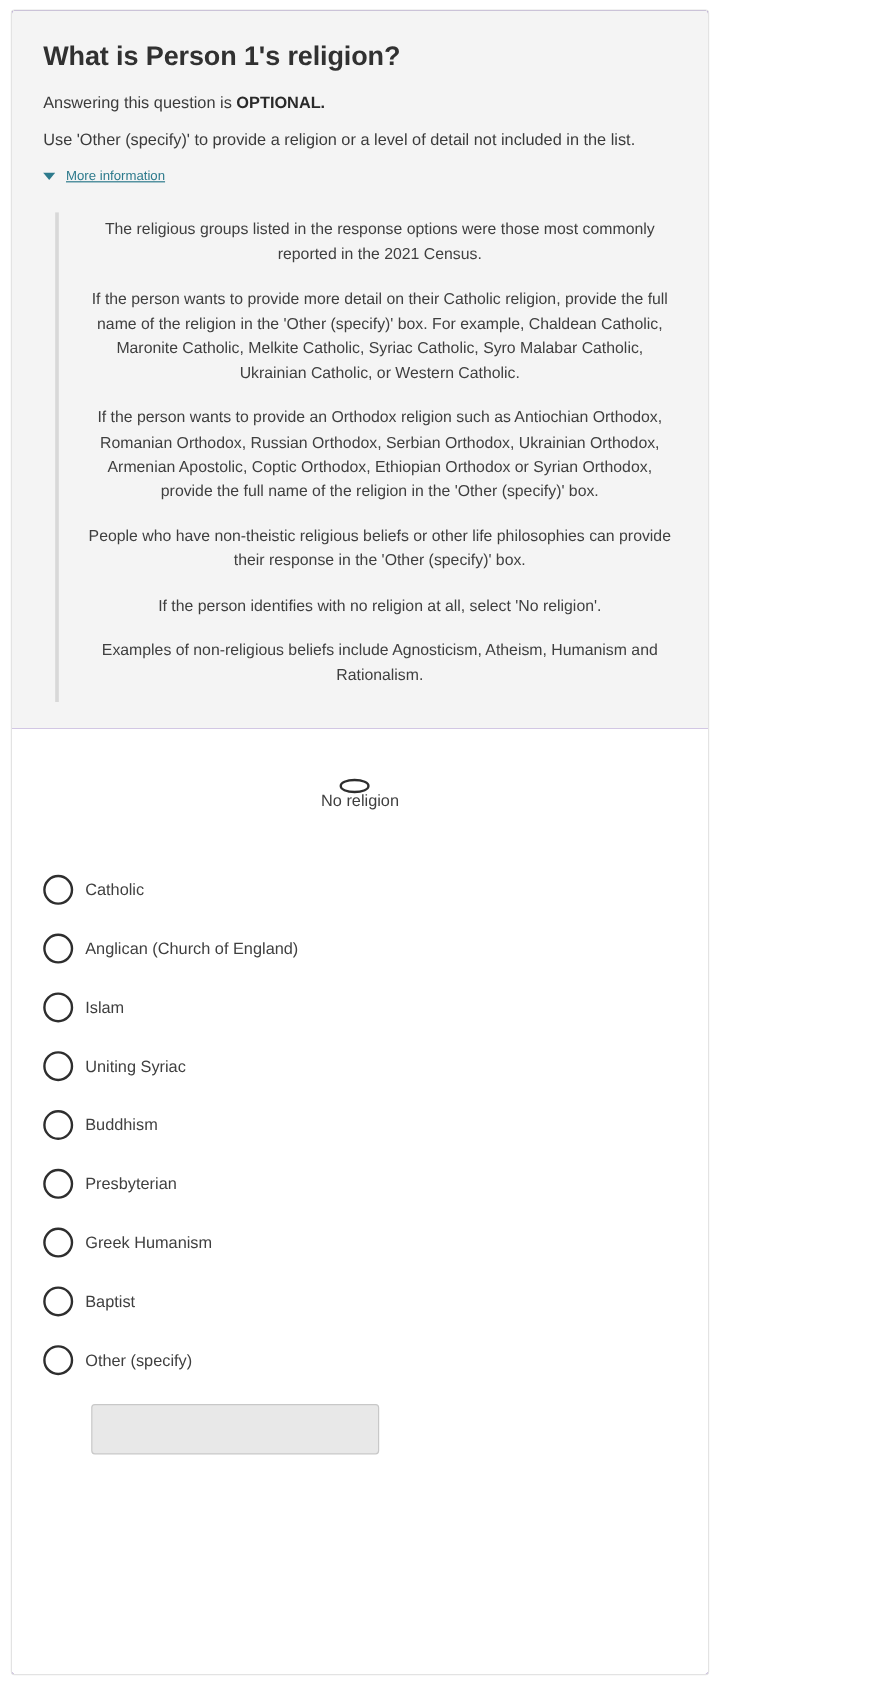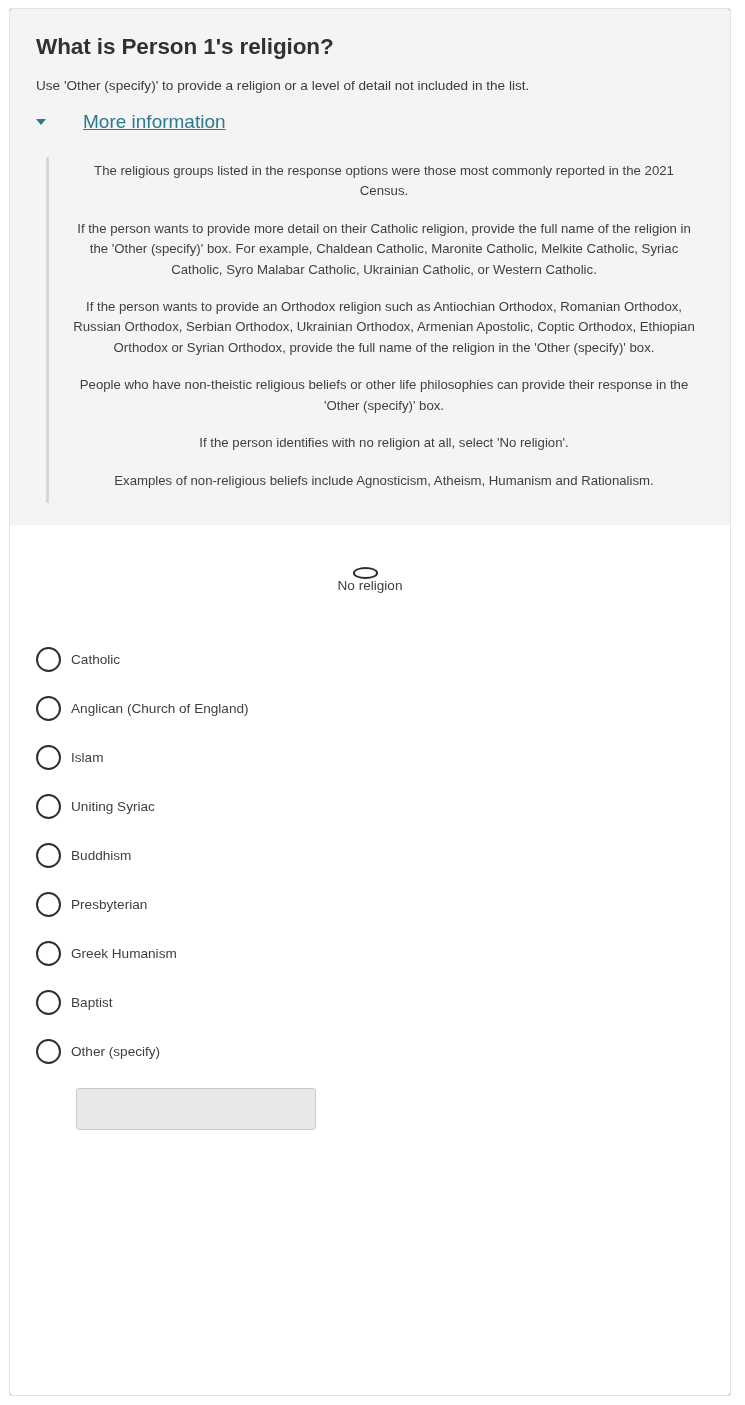--- a/index.html
+++ b/index.html
@@ -18,21 +18,21 @@
   
   .page {
     box-sizing: border-box;
     width: 745px;
     height: 1405px;
     padding: 8px 14px 9px 9px;
     background: #ffffff;
   }
   .card {
     box-sizing: border-box;
-    width: 722px;
+    width: 582px;
     height: 1388px;
     border: 1px solid #e3e3e3;
     border-radius: 3px;
     background: #4c1d95;
     overflow: hidden;
     display: flex;
     flex-direction: column;
   }
 
   
@@ -71,25 +71,24 @@
   .caret {
     width: 0;
     height: 0;
     border-left: 5px solid transparent;
     border-right: 5px solid transparent;
     border-top: 6px solid #2d7a8c;
     margin-right: 9px;
     flex: 0 0 auto;
   }
   .more-info-link {
-    font-size: 19px;
+    font-size: 11px;
     color: #2d7a8c;
     text-decoration: underline;
     cursor: pointer;
-    margin-left: 28px;
   }
 
   
   .detail-panel {
     margin: 24px 0 0 10px;
     border-left: 3px solid #d8d8d8;
     padding: 4px 0 12px 20px;
     text-align: center;
   }
   .detail-para {
@@ -159,20 +158,23 @@
 </head>
 <body>
 
 <div class="page">
   <div class="card">
 
     <section class="intro">
 
       <h1 class="question-title">What is Person 1's religion?</h1>
 
+      <p class="intro-line">
+        <span>Answering this question is </span><b>OPTIONAL.</b>
+      </p>
 
       <p class="intro-line">Use 'Other (specify)' to provide a religion or a level of detail not included in the list.</p>
 
 
       <div class="more-info-row">
         <span class="caret"></span>
         <span class="more-info-link">More information</span>
       </div>
 
       <div class="detail-panel">

